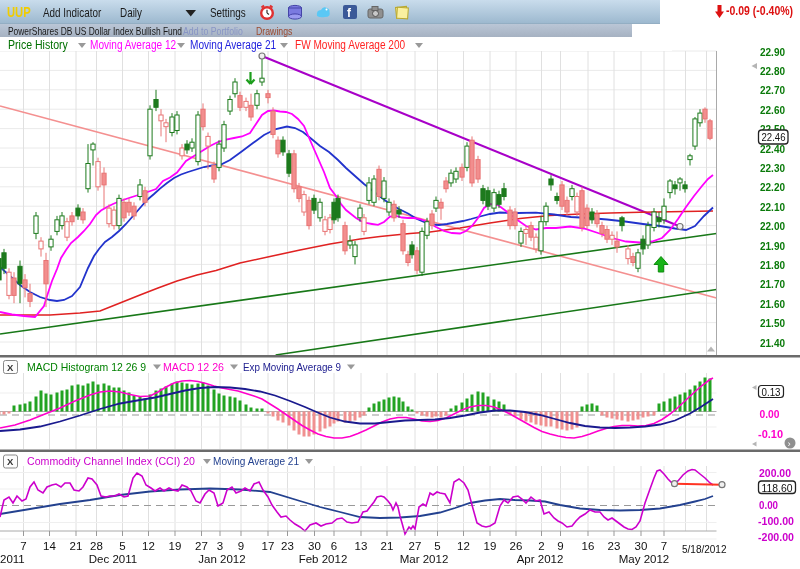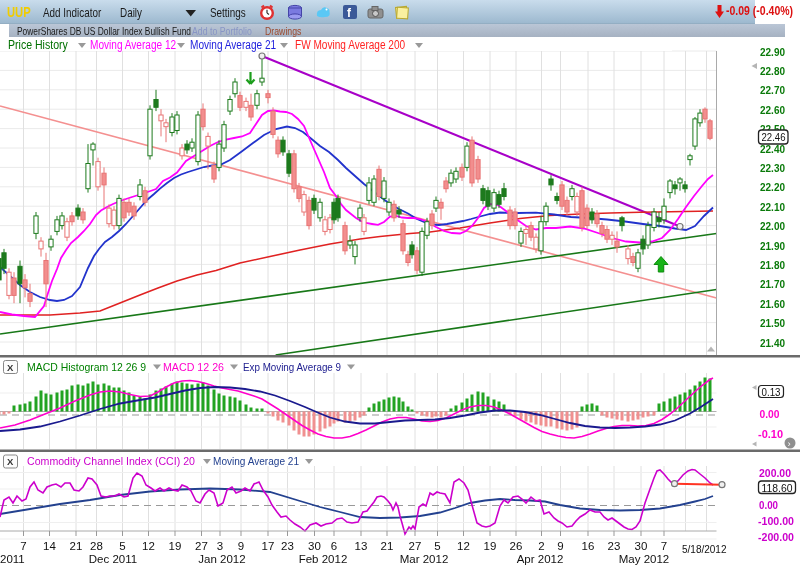--- a/index.html
+++ b/index.html
@@ -1,17 +1,17 @@
 <!DOCTYPE html>
 <html><head><meta charset="utf-8"><style>
 html,body{margin:0;padding:0;width:800px;height:569px;overflow:hidden;
 font-family:"Liberation Sans",sans-serif;background:#fff}
-#topbar{position:absolute;top:0;left:0;width:755px;height:23px;z-index:5;
+#topbar{position:absolute;top:0;left:0;width:660px;height:23px;z-index:5;
 background:linear-gradient(#c9dcec,#9db9cf);border-bottom:1px solid #93aec3}
-#bar2{position:absolute;top:24px;left:9px;width:776px;height:13px;z-index:5;
+#bar2{position:absolute;top:24px;left:0;width:632px;height:13px;z-index:5;
 background:linear-gradient(#bac6d6,#a6b2c2)}
 .tb{position:absolute;font-size:13px;color:#1a1a1a;transform:scaleX(0.76);transform-origin:0 0;white-space:nowrap}
 .ns{transform:none}
 </style></head>
 <body>
 <div id="topbar">
  <span class="tb" style="left:7px;top:4px;color:#f0cc00;font-weight:bold;font-size:14px;transform:scaleX(0.8)">UUP</span>
  <span class="tb" style="left:43px;top:4.5px">Add Indicator</span>
  <span class="tb" style="left:120px;top:4.5px">Daily</span>
  <svg class="tb ns" style="left:185px;top:9px" width="12" height="8">

